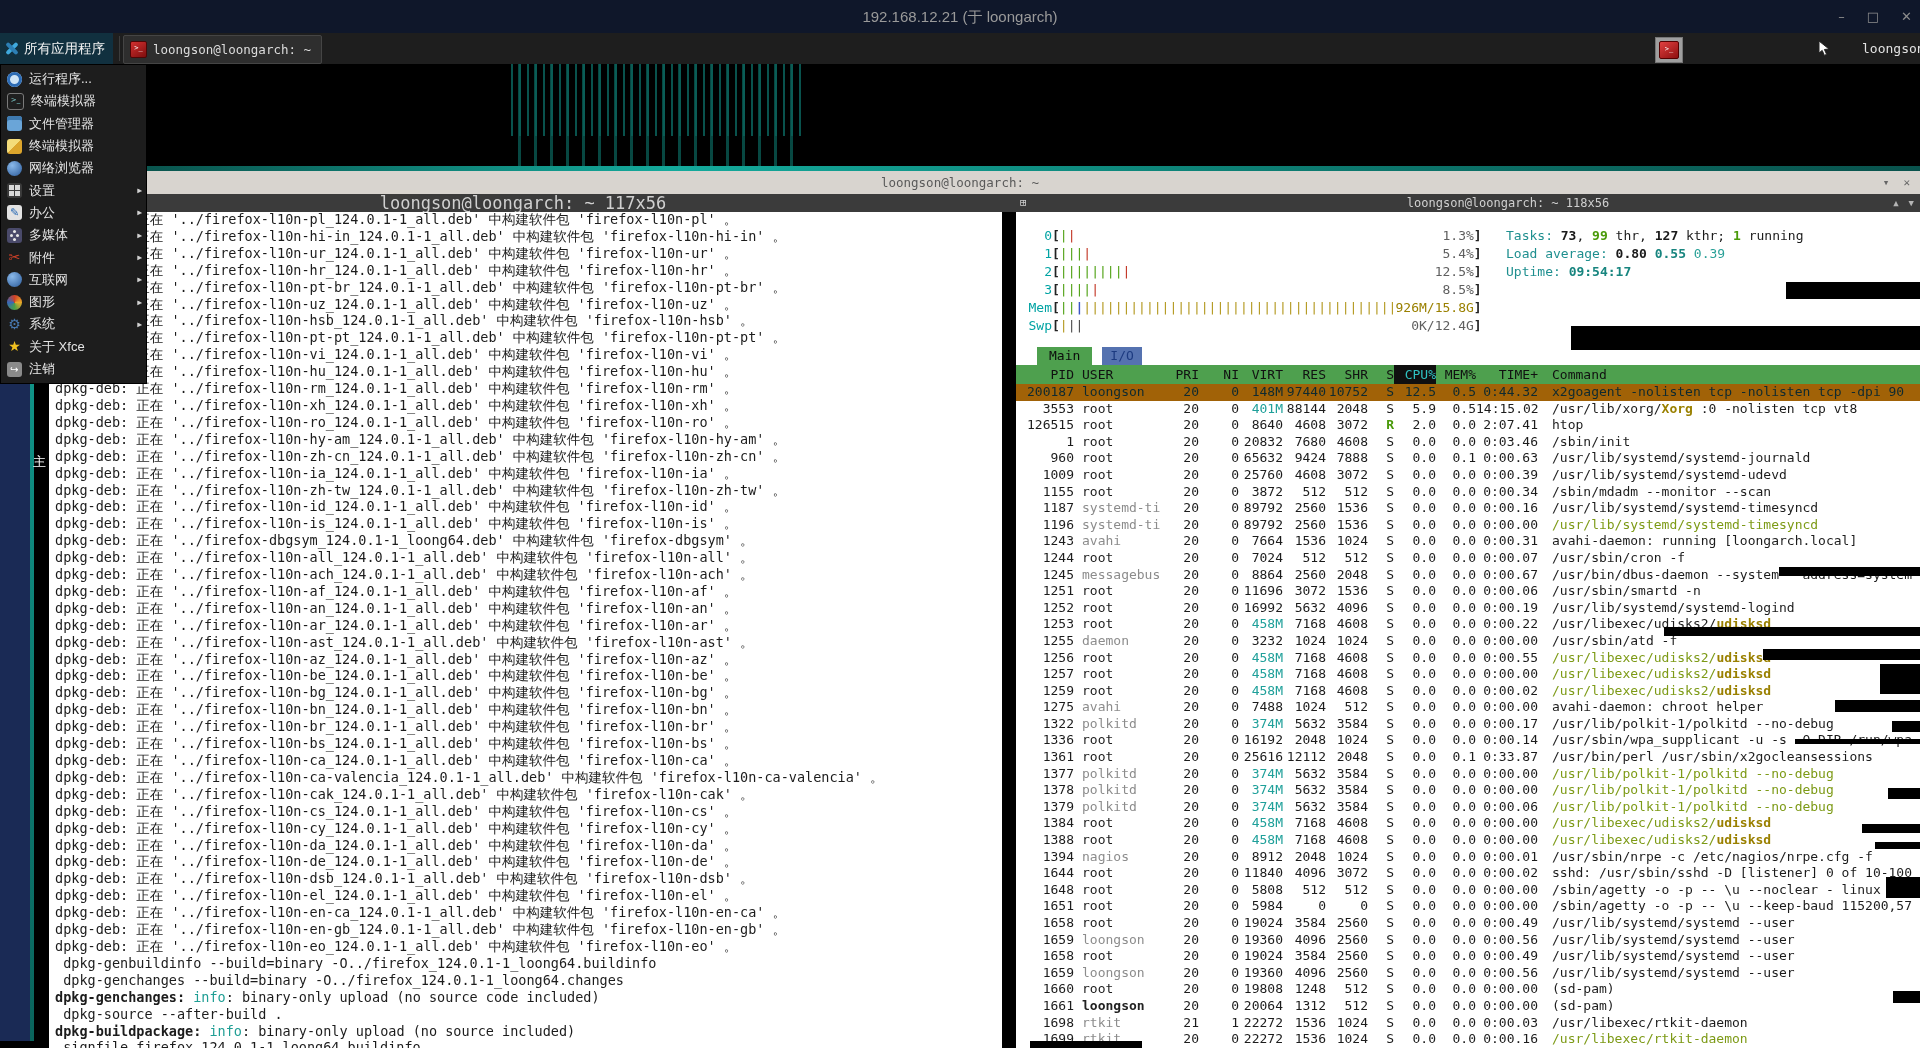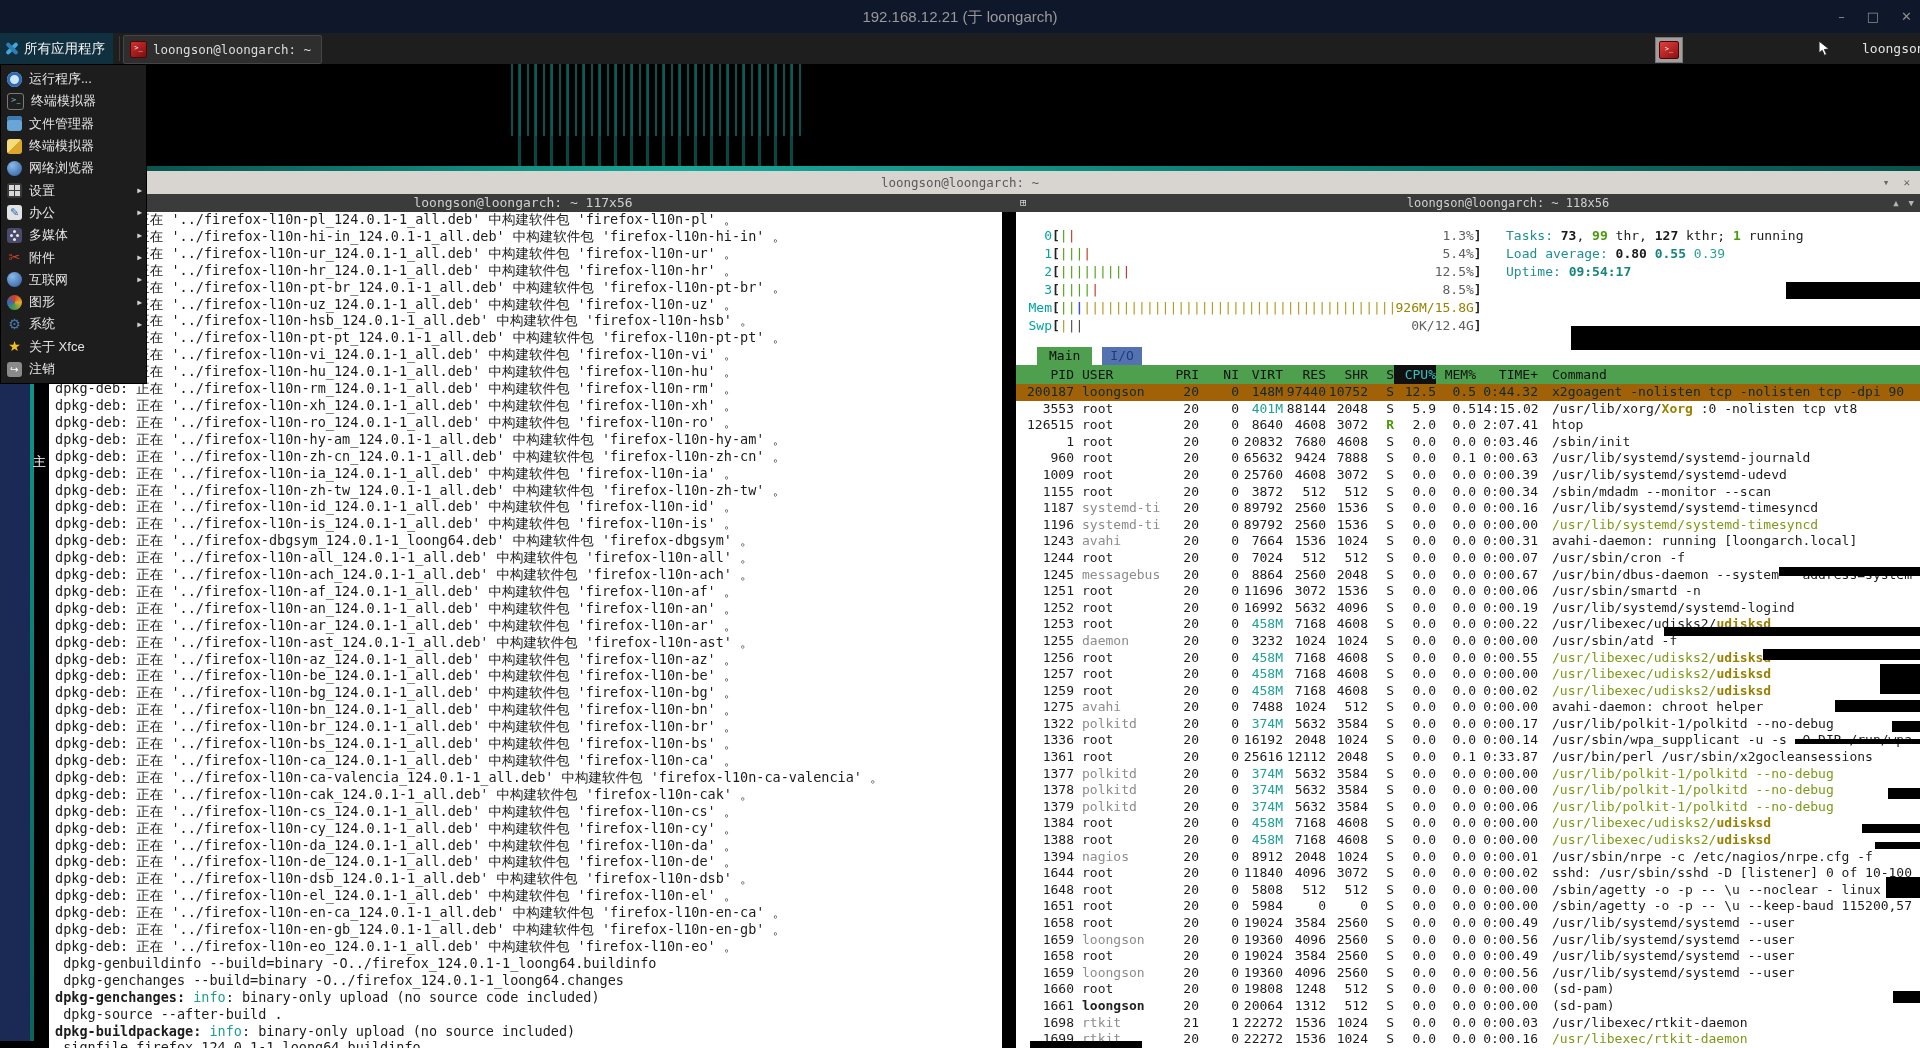--- a/index.html
+++ b/index.html
@@ -45,21 +45,21 @@
     background:linear-gradient(90deg,#073d38,#14aa9c 35%,#0d7f74 65%,#09524c);}
   .navy-strip{left:0;top:200px;width:30px;height:841px;background:#1a2a55;}
   .teal-vline{left:30px;top:200px;width:4px;height:841px;background:linear-gradient(#12a093,#0a645c);}
   .desk-icon-label{left:33px;top:453px;color:#fff;font-size:13px;font-family:"DejaVu Sans",sans-serif;z-index:1;}
 
   
   .win-titlebar{left:0;top:171px;width:1920px;height:23px;background:#d8d4cf;border-bottom:1px solid #b9b5b0;}
   .win-title{width:100%;text-align:center;line-height:23px;color:#5a5a5a;font-size:12.5px;}
   .win-controls{right:10px;top:171px;height:23px;display:flex;align-items:center;gap:14px;color:#666;font-size:11px;}
   .term-titlebar{left:0;top:194px;width:1920px;height:18px;background:#3b3b3b;}
-  .tterm-left{left:40px;top:194px;width:966px;text-align:center;color:#d0d0d0;font-size:13px;line-height:18px;}
+  .tterm-left{left:40px;top:194px;width:966px;text-align:center;color:#d0d0d0;font-size:17px;line-height:18px;}
   .tterm-right{left:1056px;top:194px;width:904px;text-align:center;color:#d0d0d0;font-size:12px;line-height:18px;}
   .tterm-right-icon{left:1020px;top:194px;color:#cfcfcf;font-size:11px;line-height:18px;}
   .tterm-right-ctl{right:6px;top:194px;height:18px;display:flex;gap:10px;color:#b5b5b5;font-size:9px;align-items:center;}
 
   
   .pane-left{left:49px;top:212px;width:953px;height:836px;background:#fff;overflow:hidden;}
   .pane-right{left:1016px;top:212px;width:904px;height:836px;background:#fff;overflow:hidden;}
   .tlines{margin:-1px 0 0 0;padding-left:6px;font-size:13.5px;line-height:16.9px;color:#1c1c1c;white-space:pre;}
   .tlines .b{font-weight:bold;}
   .tlines .i{color:#1f9e94;}

